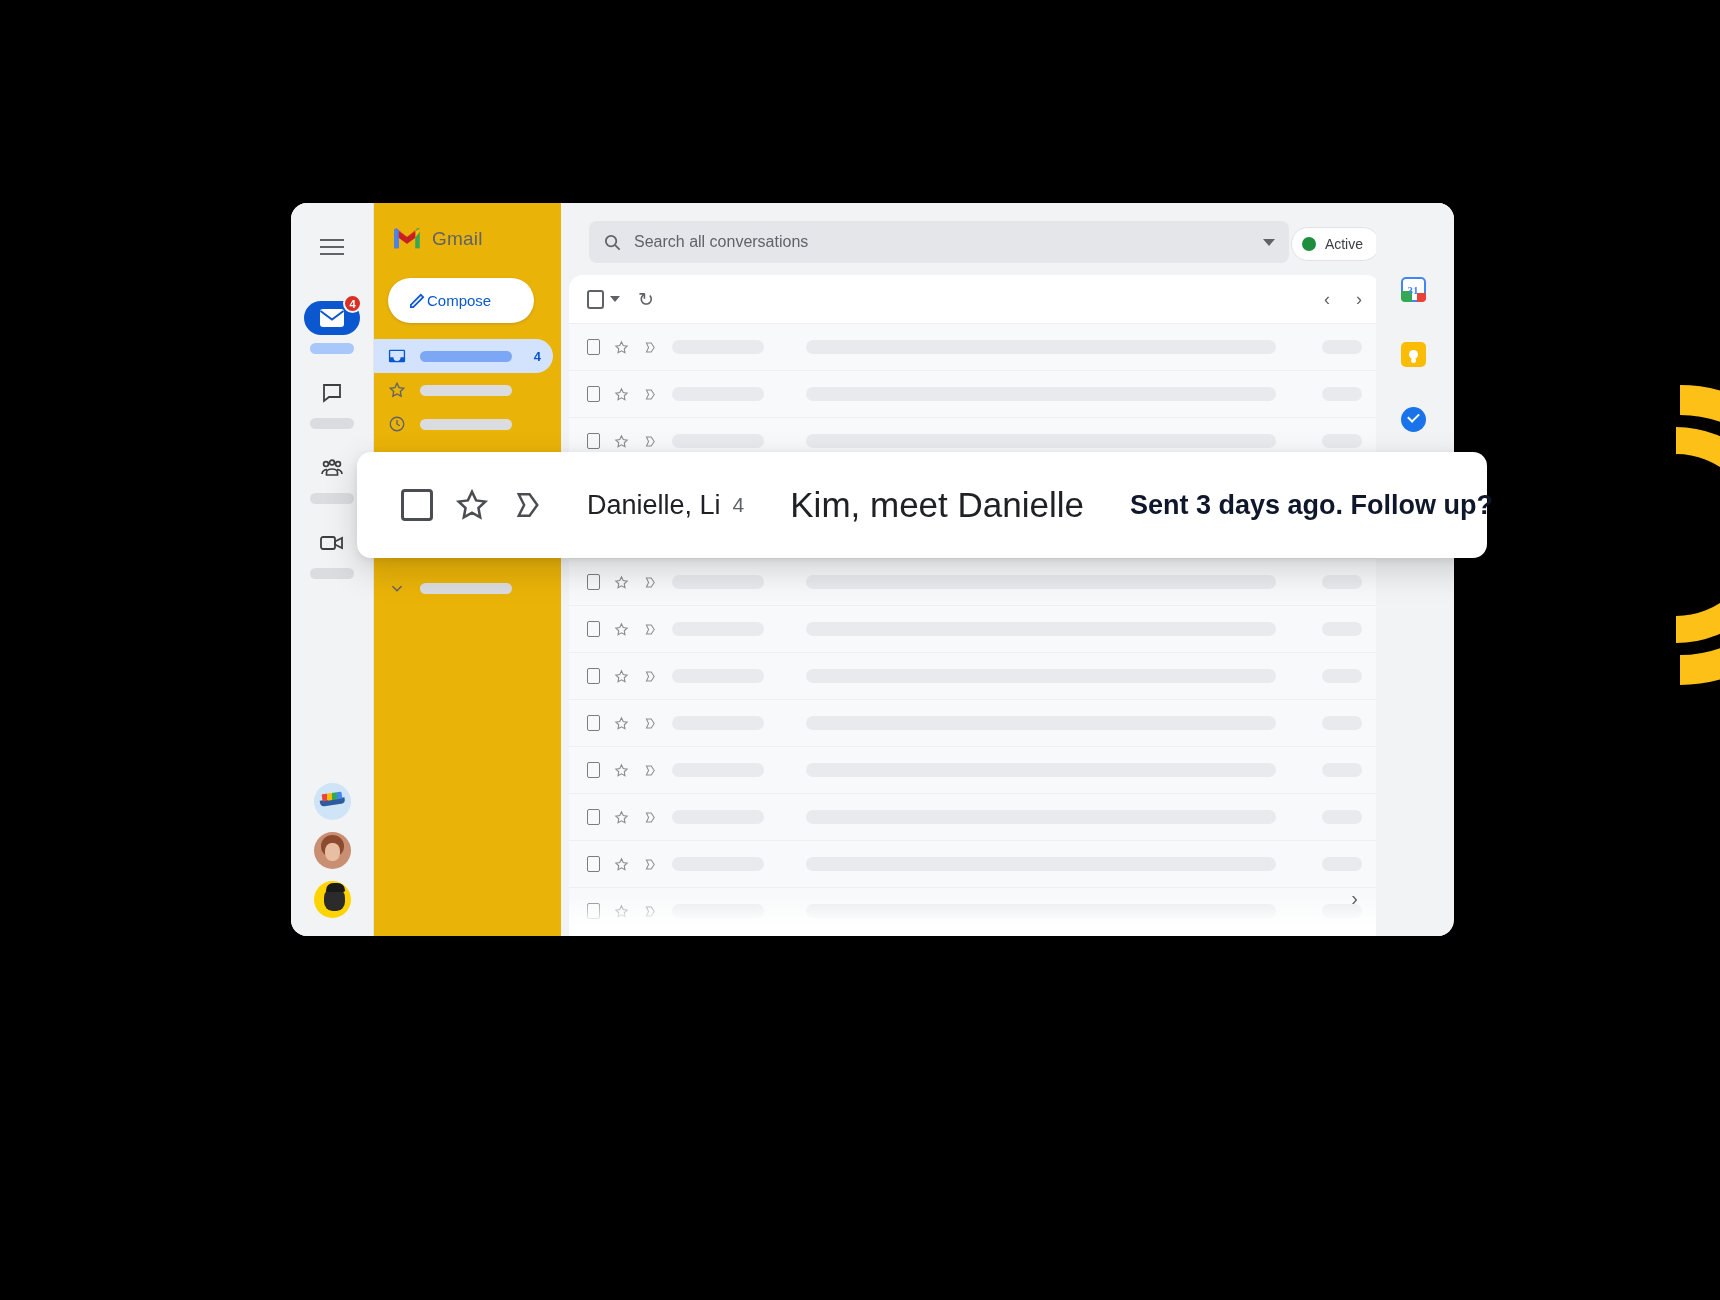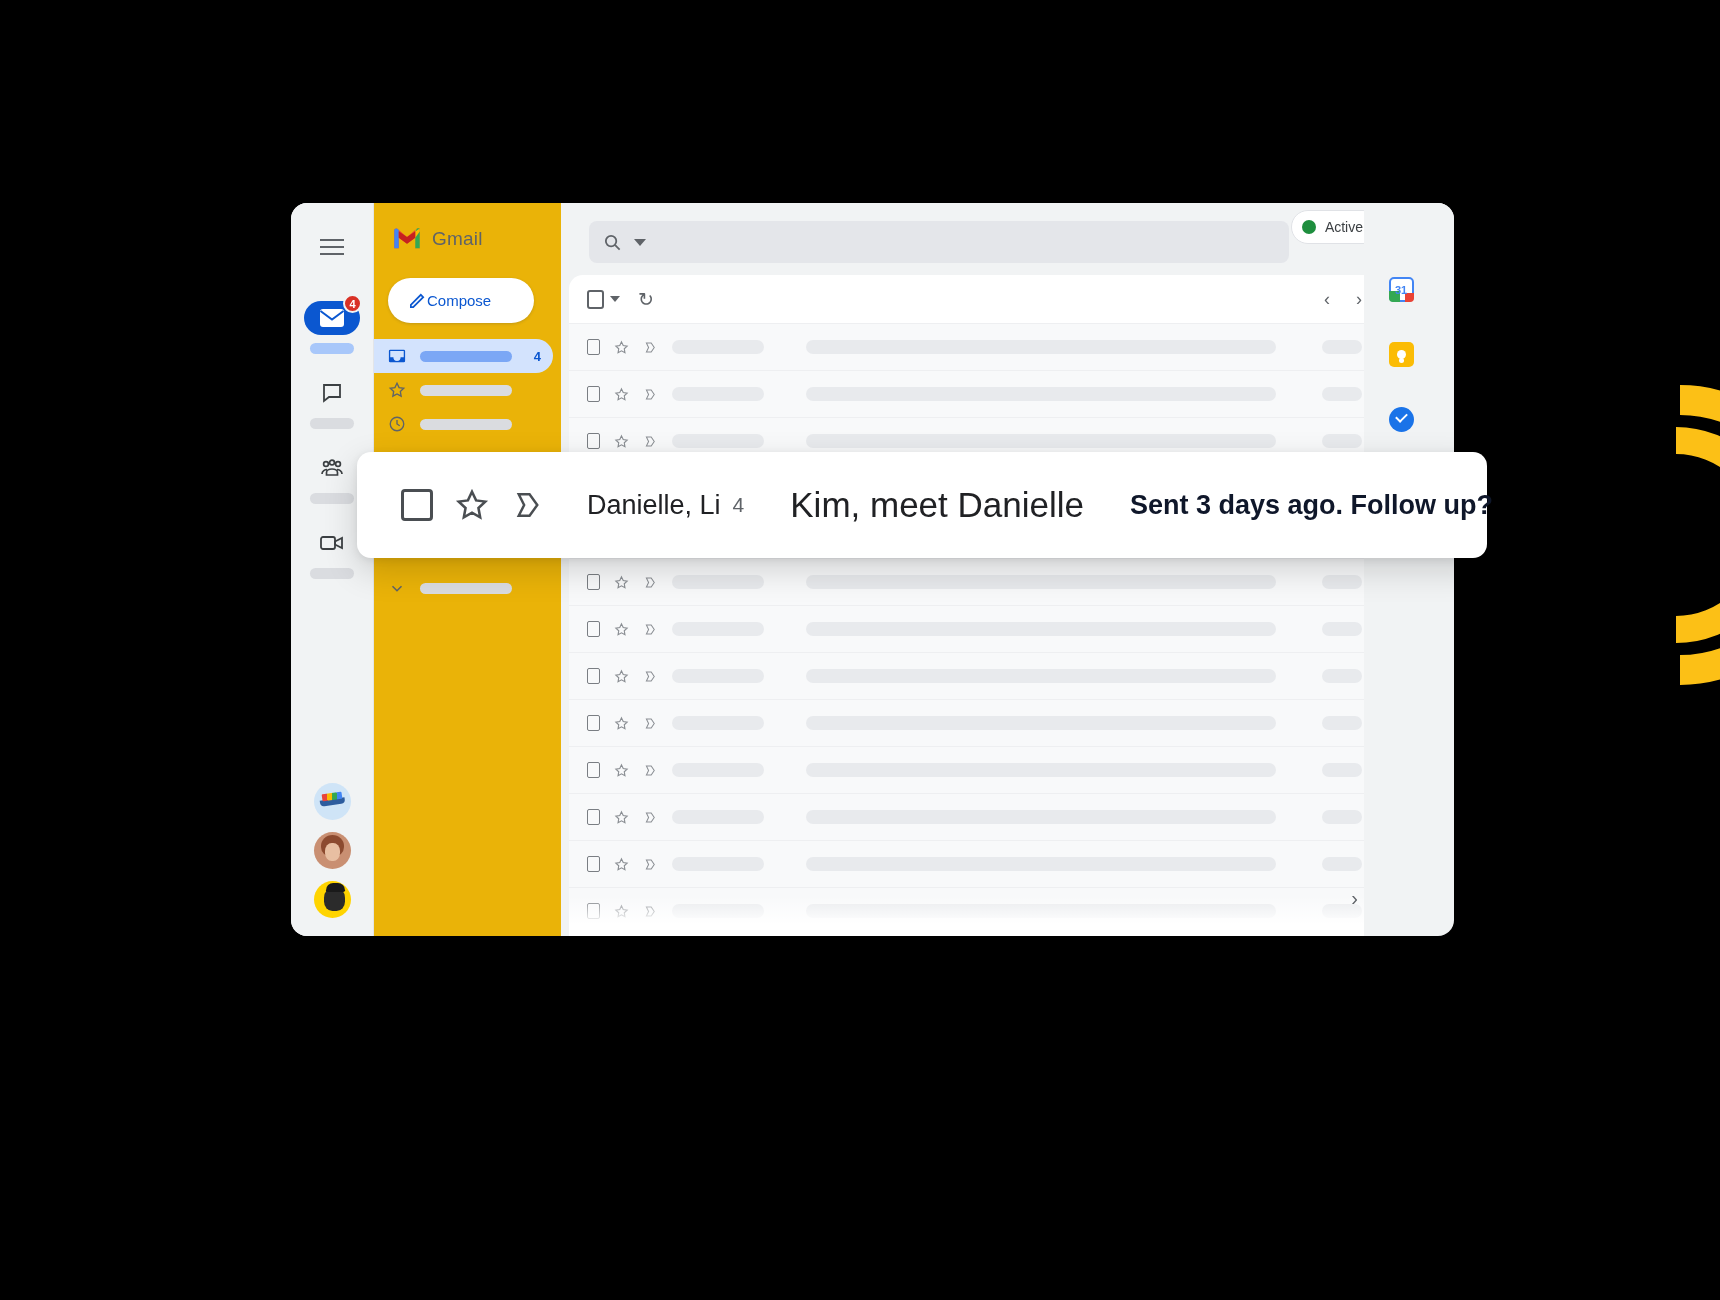--- a/index.html
+++ b/index.html
@@ -109,21 +109,21 @@
   
   .topbar { position:absolute; left:270px; top:0; right:0; height:76px; background:#F1F3F4; }
   .search {
     position:absolute; left:28px; top:18px; width:700px; height:42px;
     background:#E4E6EA; border-radius:8px; display:flex; align-items:center; padding:0 14px; gap:12px;
     cursor:text;
   }
   .search-ph { color:#5F6368; font-size:16px; flex:1; }
   .caret-down { width:0;height:0;border-left:6px solid transparent;border-right:6px solid transparent;border-top:7px solid #5F6368; }
   .active-chip {
-    position:absolute; right:74px; top:7px; height:34px; padding:0 16px 0 10px;
+    position:absolute; right:74px; top:24px; height:34px; padding:0 16px 0 10px;
     background:#fff; border:1.5px solid #E0E2E6; border-radius:17px;
     display:flex; align-items:center; gap:9px; cursor:pointer;
   }
   .dot-green { width:14px;height:14px;border-radius:50%;background:#1E8E3E; }
   .active-label { font-size:14px; color:#3C4043; }
   .me-avatar {
     position:absolute; right:18px; top:18px; width:38px;height:38px;border-radius:50%;
     background:#8A5A44; overflow:hidden; cursor:pointer;
   }
   .me-avatar::before{content:"";position:absolute;left:5px;top:2px;width:28px;height:26px;background:#2E2019;border-radius:50% 50% 42% 42%;}
@@ -150,22 +150,22 @@
   .skel-from { width:92px; }
   .skel-subj { width:470px; margin-left:28px; }
   .skel-date { width:40px; margin-left:auto; }
 
   .fade-scroll { position:absolute; left:0; right:0; bottom:0; height:40px;
     background:linear-gradient(180deg,rgba(255,255,255,0) 0%, #fff 70%); pointer-events:none; }
   .next-arrow { position:absolute; right:22px; bottom:26px; color:#5F6368; font-size:20px; cursor:pointer;}
 
   
   .rightrail {
-    position:absolute; right:16px; top:0; width:74px; height:100%;
-    background:#F1F3F4; display:flex; flex-direction:column; align-items:center; gap:40px; padding-top:74px;
+    position:absolute; right:4px; top:0; width:74px; height:100%;
+    background:#F1F3F4; display:flex; flex-direction:column; align-items:center; gap:40px; padding-top:74px;font-family:Liberation Serif, serif;
   }
   .gapp { width:25px; height:25px; border-radius:5px; position:relative; cursor:pointer; }
   .cal {
     background:#fff; border:2px solid #4285F4;
     display:flex; align-items:center; justify-content:center;
     font-size:11px; font-weight:700; color:#4285F4;
   }
   .cal::before{content:"";position:absolute;left:-2px;bottom:-2px;width:11px;height:11px;background:#34A853;border-radius:0 0 0 4px;}
   .cal::after{content:"";position:absolute;right:-2px;bottom:-2px;width:9px;height:9px;background:#EA4335;border-radius:0 0 4px 0;}
   .cal span{position:relative;z-index:2;}
@@ -317,20 +317,21 @@
         </div>
       </div>
     </div>
 
     <div class="topbar">
       <div class="search">
         <svg width="19" height="19" viewBox="0 0 20 20" fill="none" stroke="#5F6368" stroke-width="1.9">
           <circle cx="8.5" cy="8.5" r="5.5"></circle>
             <path d="M12.8 12.8 17.5 17.5"></path>
         </svg>
+        <div class="search-ph">Search all conversations</div>
         <div class="caret-down"></div>
       </div>
 
       <div class="active-chip">
         <div class="dot-green"></div>
         <div class="active-label">Active</div>
       </div>
 
       <div class="me-avatar"></div>
     </div>

